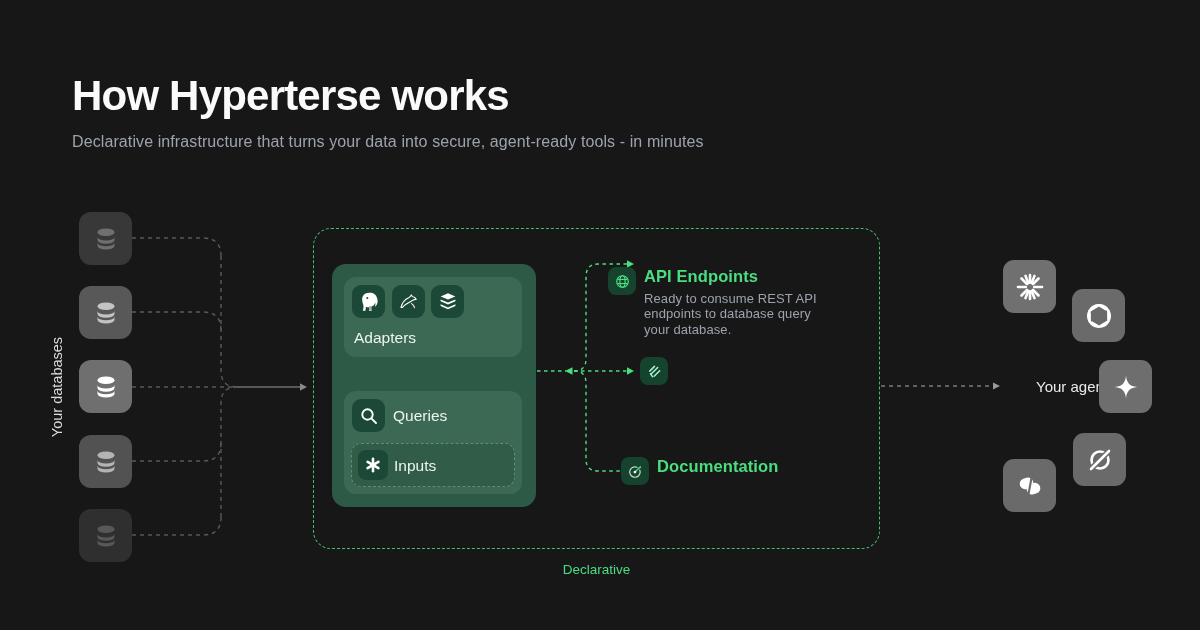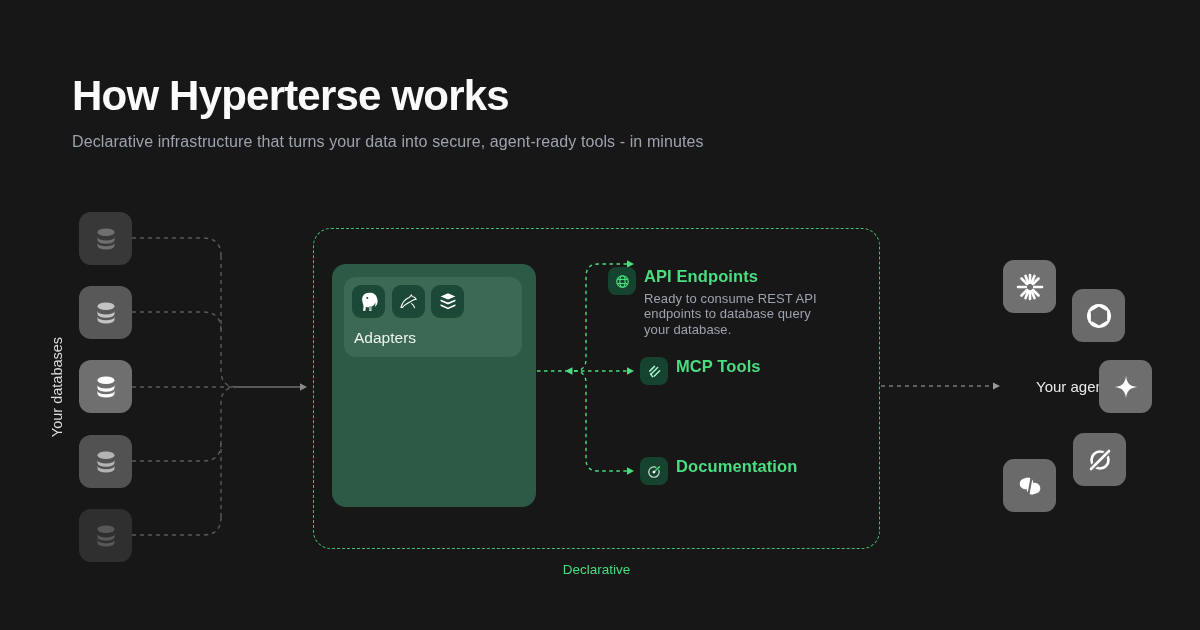--- a/index.html
+++ b/index.html
@@ -73,21 +73,21 @@
     display:flex; align-items:center; justify-content:center;
   }
   .out-text { margin-left:8px; padding-top:0px; }
   .out-title { color:#4ade80; font-size:16.5px; font-weight:700; letter-spacing:0.1px; }
   .out-desc {
     margin-top:5px; color:#9ca3af; font-size:13px; line-height:1.18;
     white-space:pre-line; letter-spacing:0.1px;
   }
   .row-api { left:608px; top:250px;margin-top:17px; }
   .row-mcp { left:640px; top:357px; }
-  .row-doc { left:640px; top:457px; }
+  .row-doc { left:621px; top:457px; }
 
   
   .agents-label { left:1012px; top:378px; color:#eaeaea; font-size:15px;margin-left:24px; }
   .agent-tile {
     width:53px; height:53px; background:#6a6a6a; border-radius:11px;
     display:flex; align-items:center; justify-content:center;
   }
   .ag-claude  { left:1003px; top:260px; background:#707070; }
   .ag-openai  { left:1072px; top:289px; }
   .ag-gemini  { left:1099px; top:360px; background:#6e6e6e; }
@@ -211,20 +211,40 @@
       <div class="tile" style="left:87px; top:8px;">
         <svg width="24" height="24" viewBox="0 0 24 24" fill="#fff">
           <path d="M12 3.3 L19.4 6.4 L12 9.5 L4.6 6.4 Z"></path>
           <path d="M4.6 9.5 L12 12.6 L19.4 9.5 L19.4 11.3 L12 14.4 L4.6 11.3 Z"></path>
           <path d="M4.6 14.3 L12 17.4 L19.4 14.3 L19.4 16.1 L12 19.2 L4.6 16.1 Z"></path>
         </svg>
       </div>
       <div class="card-label" style="left:10px; top:52px;">Adapters</div>
     </div>
 
+    <div class="card card-queries">
+      <div class="tile" style="left:8px; top:8px;">
+        <svg width="24" height="24" viewBox="0 0 24 24" fill="none" stroke="#fff" stroke-width="1.9" stroke-linecap="round">
+          <circle cx="10.5" cy="10.5" r="5.2"></circle>
+          <line x1="14.6" y1="14.6" x2="19" y2="19"></line>
+        </svg>
+      </div>
+      <div class="card-label" style="left:49px; top:16px;">Queries</div>
+
+      <div class="inputs-box">
+        <div class="tile">
+          <svg width="20" height="20" viewBox="0 0 24 24" stroke="#fff" stroke-width="3.1" stroke-linecap="round">
+            <line x1="12" y1="4.5" x2="12" y2="19.5"></line>
+            <line x1="5.5" y1="8.25" x2="18.5" y2="15.75"></line>
+            <line x1="5.5" y1="15.75" x2="18.5" y2="8.25"></line>
+          </svg>
+        </div>
+        <div class="card-label" style="left:42px; top:13px;">Inputs</div>
+      </div>
+    </div>
   </div>
 
   <div class="abs output-row row-api">
     <div class="out-icon">
       <svg width="19" height="19" viewBox="0 0 24 24" fill="none" stroke="#4ade80" stroke-width="1.5">
         <circle cx="12" cy="12" r="7.3"></circle>
         <ellipse cx="12" cy="12" rx="3.3" ry="7.3"></ellipse>
         <line x1="5.6" y1="9.4" x2="18.4" y2="9.4"></line>
         <line x1="5.6" y1="14.6" x2="18.4" y2="14.6"></line>
       </svg>
@@ -240,21 +260,20 @@
   <div class="abs output-row row-mcp">
     <div class="out-icon">
       <svg width="19" height="19" viewBox="0 0 24 24" fill="none" stroke="#a7f3d0" stroke-width="1.9" stroke-linecap="round">
         <line x1="6" y1="11.5" x2="12" y2="5.5"></line>
         <line x1="7.5" y1="15.5" x2="16" y2="7"></line>
         <line x1="11.5" y1="18" x2="18.5" y2="11"></line>
         <line x1="7" y1="15" x2="9.5" y2="18.5"></line>
       </svg>
     </div>
     <div class="out-text">
-      <div class="out-title">MCP Tools</div>
     </div>
   </div>
 
   <div class="abs output-row row-doc">
     <div class="out-icon">
       <svg width="19" height="19" viewBox="0 0 24 24" fill="none">
         <circle cx="11.3" cy="12.7" r="6.6" stroke="#cfe3d8" stroke-width="1.5"></circle>
         <line x1="11.3" y1="12.7" x2="18" y2="6" stroke="#15432e" stroke-width="4"></line>
         <line x1="11.3" y1="12.7" x2="17.2" y2="6.8" stroke="#4ade80" stroke-width="1.8" stroke-linecap="round"></line>
         <path d="M18.5 4.7 l0.7 3.2 -3.2 -0.7 z" fill="#4ade80"></path>

